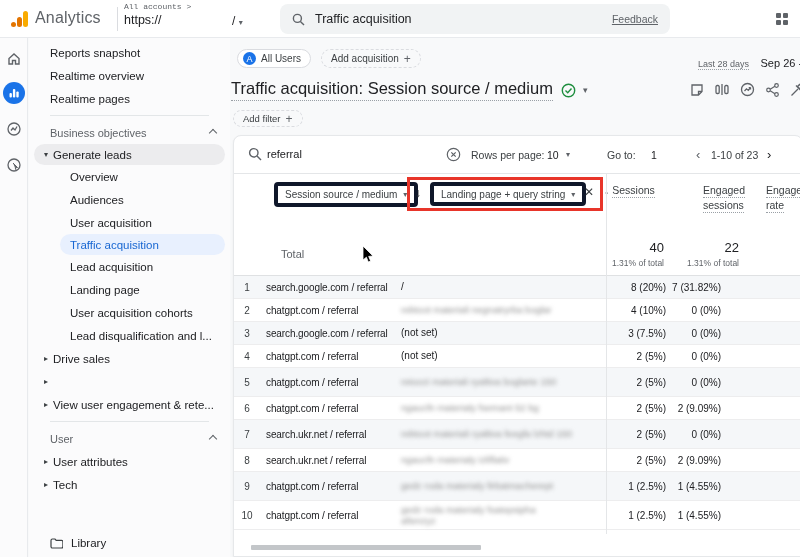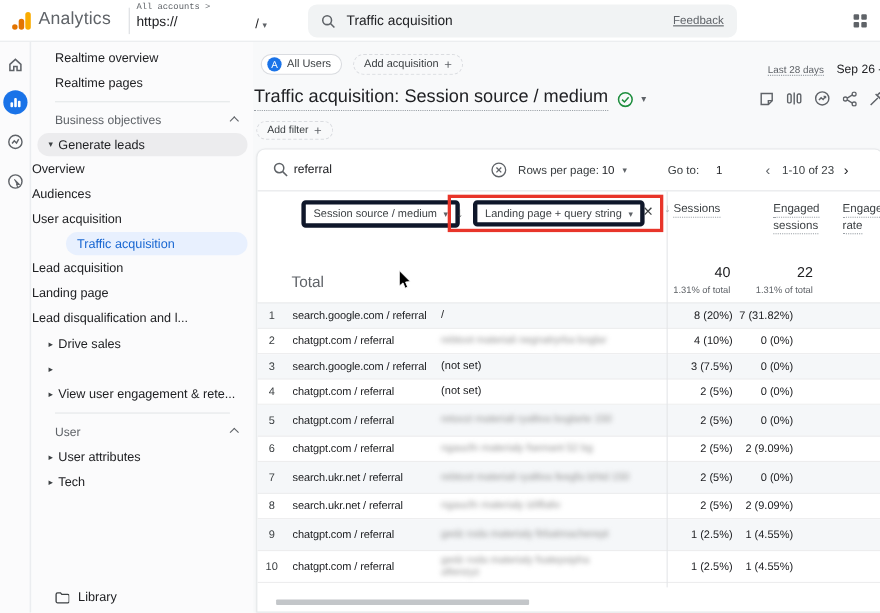--- a/index.html
+++ b/index.html
@@ -31,21 +31,21 @@
   
   .sidenav { position:absolute; top:38px; left:29px; width:201px; bottom:0; background:#fbfbfc; font-size:11.5px; color:#202124; }
   .nav-pad { padding-top:3px; }
   .nav-item { height:23px; display:flex; align-items:center; padding-left:21px; cursor:pointer; white-space:nowrap; }
   .nav-div { height:1px; background:#e3e6e8; margin:5px 21px 5px 21px; }
   .nav-header { height:23px; display:flex; align-items:center; padding-left:21px; color:#5f6368; font-size:11px; position:relative; }
   .nav-header .chev { position:absolute; right:14px; top:9px; width:6px; height:6px; border-left:1.5px solid #5f6368; border-top:1.5px solid #5f6368; transform:rotate(45deg); }
   .nav-group { height:23px; display:flex; align-items:center; padding-left:10px; position:relative; }
   .nav-group .tri { width:14px; font-size:8px; color:#3c4043; text-align:center; }
   .nav-group.open { background:#ececee; border-radius:12px; margin:0 5px 0 5px; padding-left:5px; height:21px; }
-  .nav-child { height:23px; display:flex; align-items:center; white-space:nowrap; }
+  .nav-child { height:23px; display:flex; align-items:center; padding-left:41px; white-space:nowrap; }
   .nav-child.active { background:#e8f0fe; color:#1967d2; border-radius:12px; margin:0 5px 0 31px; padding-left:10px; height:21px; }
   .nav-lib { position:absolute; bottom:8px; left:21px; display:flex; align-items:center; gap:8px; font-size:11.5px; }
 
   
   .main { position:absolute; top:38px; left:230px; width:570px; bottom:0; background:#f8f9fa; }
   .pill { display:inline-flex; align-items:center; border:1px solid #dadce0; border-radius:14px; background:#fff; font-size:10px; color:#3c4043; height:19px; padding:0 9px; }
   .pill.dashed { border-style:dashed; background:transparent; }
   .pills-row { position:absolute; top:11px; left:7px; display:flex; gap:10px; }
   .a-badge { width:13px; height:13px; border-radius:50%; background:#1a73e8; color:#fff; font-size:9px; display:flex; align-items:center; justify-content:center; margin-right:5px; margin-left:-4px; }
   .plus { margin-left:5px; font-size:12px; color:#5f6368; }
@@ -84,21 +84,21 @@
   .sec-x { position:absolute; left:350px; top:11px; font-size:12px; color:#3c4043; z-index:5; }
   .mh { position:absolute; top:9px; font-size:10.5px; color:#3c4043; line-height:1.45; }
   .mh .u { border-bottom:1px dotted #9aa0a6; padding-bottom:1px; }
   .mh-sessions { left:370px; } .mh-sessions .sort { font-weight:bold; margin-right:3px; }
   .mh-engaged { left:469px; width:60px; }
   .mh-engrate { left:532px; width:70px; }
 
   .vdiv { position:absolute; left:372px; top:38px; height:360px; width:1px; background:#e4e6e8; z-index:2; pointer-events:none; }
 
   .totals { position:absolute; top:82px; left:0; right:0; height:58px; border-bottom:1px solid #dfe1e3; }
-  .totals .tlabel { position:absolute; left:31px; top:30px; font-size:14px; color:#5f6368; }
+  .totals .tlabel { position:absolute; left:47px; top:30px; font-size:11px; color:#5f6368; }
   .tot-num { position:absolute; top:22px; text-align:right; }
   .tot-num .n { font-size:13px; color:#202124; }
   .tot-num .sub { font-size:8.5px; color:#5f6368; margin-top:3px; white-space:nowrap; }
   .tot-sess { right:138px; width:90px; }
   .tot-eng { right:63px; width:80px; }
   .cursor { position:absolute; left:128px; top:28px; z-index:6; }
 
   .rows { position:absolute; top:140px; left:0; right:0; }
   .trow { display:flex; align-items:center; padding-left:2px; border-bottom:1px solid #ededee; font-size:10px; color:#202124; position:relative; }
   .trow.striped { background:#f5f7f9; }
@@ -171,37 +171,39 @@
   <span class="ricon ads">
     <svg width="16" height="16" viewBox="0 0 16 16" fill="none" stroke="#5f6368" stroke-width="1.3">
         <circle cx="8" cy="8" r="6"></circle>
         <path d="M7 6 L11.5 10.5 L9.2 10.8 L10 13" fill="#5f6368" stroke-width="1"></path>
       </svg>
   </span>
 </aside>
 
 <nav class="sidenav">
   <div id="sidenav-list" class="nav-pad">
+      <div class="nav-item">Reports snapshot</div>
       <div class="nav-item">Realtime overview</div>
       <div class="nav-item">Realtime pages</div>
       <div class="nav-div"></div>
       <div class="nav-header">
         <div class="">Business objectives</div>
         <span class="chev"></span>
       </div>
       <div class="nav-group open">
         <span class="tri">▾</span>
         <div class="">Generate leads</div>
       </div>
       <div class="nav-child">Overview</div>
       <div class="nav-child">Audiences</div>
       <div class="nav-child">User acquisition</div>
       <div class="nav-child active">Traffic acquisition</div>
       <div class="nav-child">Lead acquisition</div>
       <div class="nav-child">Landing page</div>
+      <div class="nav-child">User acquisition cohorts</div>
       <div class="nav-child">Lead disqualification and l...</div>
       <div class="nav-group">
         <span class="tri">▸</span>
         <div class="">Drive sales</div>
       </div>
       <div class="nav-group">
         <span class="tri">▸</span>
       </div>
       <div class="nav-group">
         <span class="tri">▸</span>

